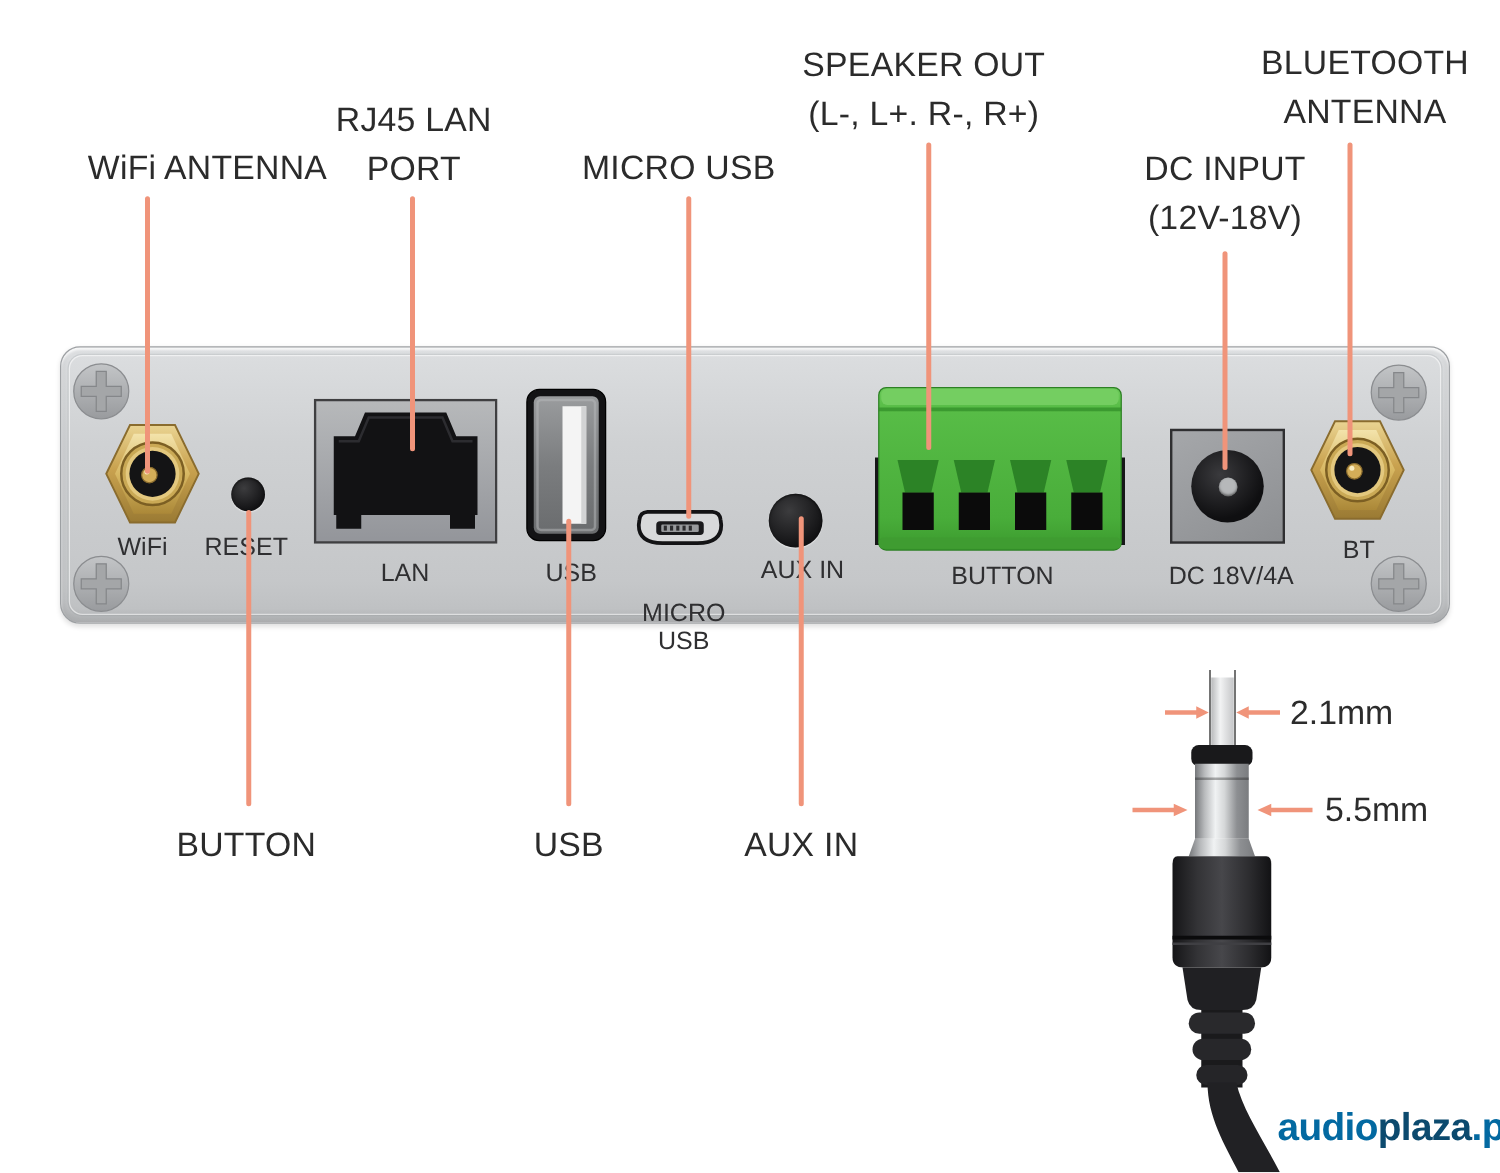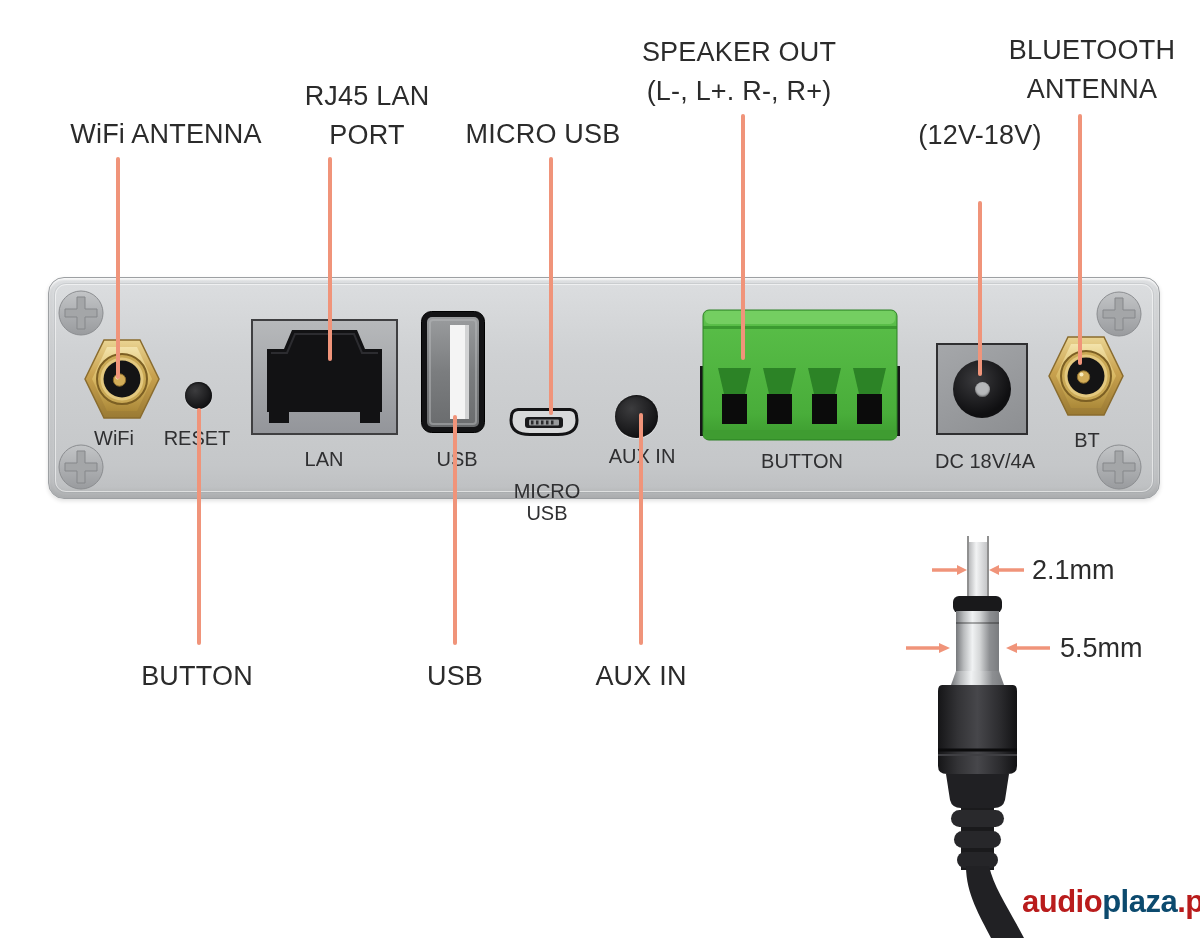--- a/index.html
+++ b/index.html
@@ -54,44 +54,45 @@
   }
   #dc-jack .center-pin{
     position:absolute;left:37px;top:37px;width:15px;height:15px;border-radius:50%;
     background:#b6b8ba;box-shadow:inset 0 -1px 2px rgba(0,0,0,.5);
   }
   
   #watermark{
     position:absolute;left:1022px;top:884px;z-index:8;
     font-size:31px;font-weight:bold;letter-spacing:-0.5px;white-space:nowrap;
   }
-  #watermark .wm-dark{color:#b91c1c;}
+  #watermark .wm-dark{color:#0369a1;}
   #watermark .wm-red{color:#0c4a6e;}
   svg text{font-family:"Liberation Sans","DejaVu Sans",sans-serif;}
 </style>
 </head>
 <body>
 
 <div id="stage">
 
   <div class="callout" style="left:118px;top:115px;margin-left:48px;">
     <span>WiFi ANTENNA</span>
   </div>
-  <div class="callout" style="left:331px;top:77px;margin-left:36px;">
+  <div class="callout" style="left:331px;top:77px;">
     <span>RJ45 LAN</span>
     <span>PORT</span>
   </div>
   <div class="callout" style="left:543px;top:115px;">
     <span>MICRO USB</span>
   </div>
   <div class="callout" style="left:739px;top:33px;">
     <span>SPEAKER OUT</span>
     <span>(L-, L+. R-, R+)</span>
   </div>
   <div class="callout" style="left:980px;top:116px;">
+    <span>DC INPUT</span>
     <span>(12V-18V)</span>
   </div>
   <div class="callout" style="left:1092px;top:31px;text-align:center;">
     <span>BLUETOOTH</span>
     <span>ANTENNA</span>
   </div>
 
   <div class="callout" style="left:197px;top:657px;">
     <span>BUTTON</span>
   </div>

